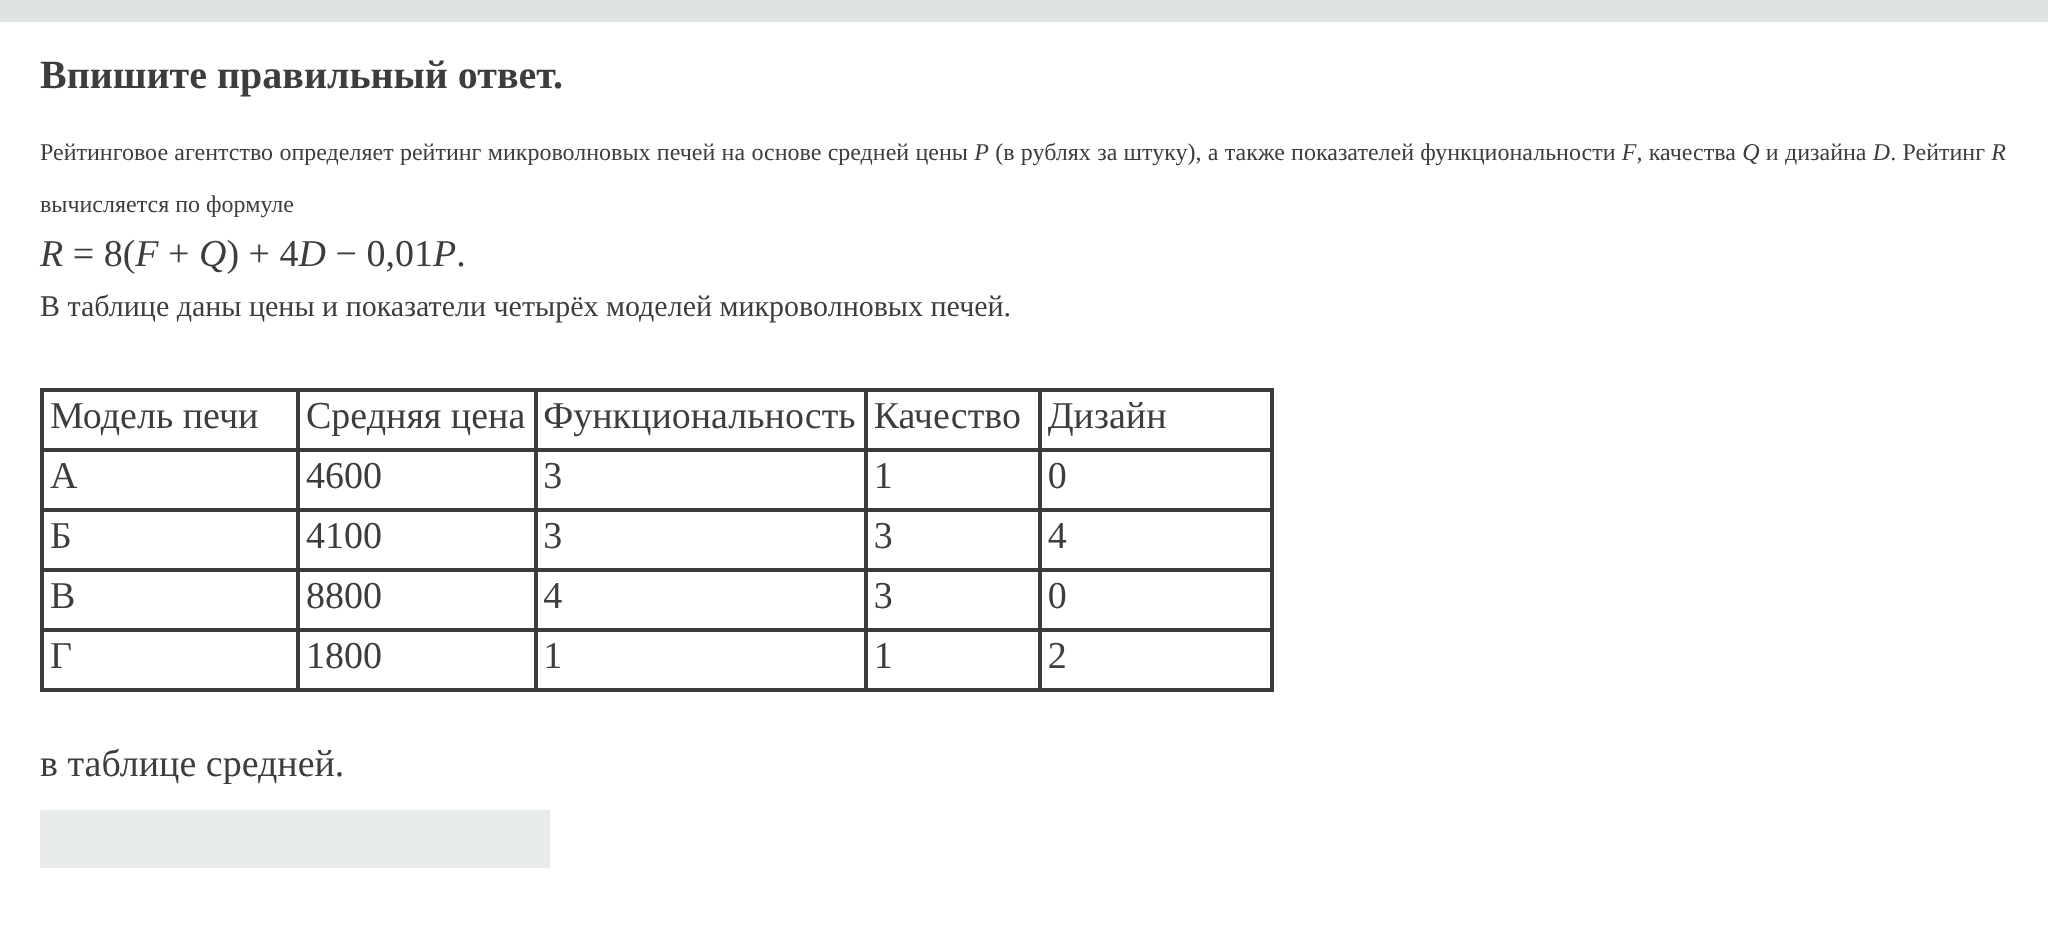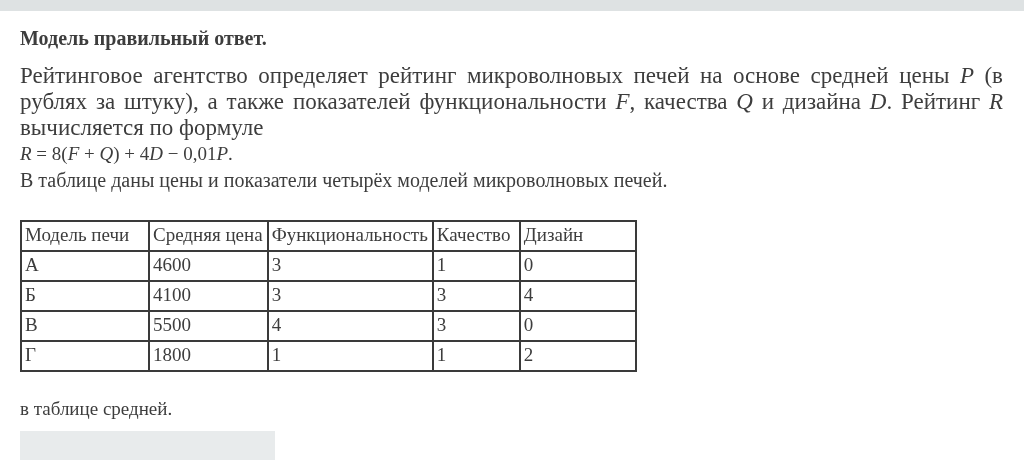--- a/index.html
+++ b/index.html
@@ -21,30 +21,30 @@
     padding: 16px 21px 0 20px;
   }
   .title {
     font-size: 20px;
     line-height: 23px;
     font-weight: bold;
     margin: 0;
   }
   .statement {
     margin-top: 13px;
-    font-size: 23px;
+    font-size: 12px;
     line-height: 26px;
     text-align: justify;
   }
   .formula-line {
     font-size: 19px;
     line-height: 26px;
   }
   .table-note {
-    font-size: 20px;
+    font-size: 15px;
     line-height: 26px;
   }
   .var { font-style: italic; }
   table.ovens {
     margin-top: 27px;
     border-collapse: collapse;
     table-layout: fixed;
     font-size: 19px;
     padding-left: 29px;
   }
@@ -82,21 +82,21 @@
     padding: 0 6px;
   }
 </style>
 </head>
 <body>
 
 <div class="top-bar"></div>
 
 <div class="content">
 
-  <p class="title">Модель правильный ответ.</p>
+  <p class="title">Впишите правильный ответ.</p>
 
   <div class="statement"><span>Рейтинговое агентство определяет рейтинг микроволновых печей на основе средней цены </span><span class="var">P</span><span> (в рублях за штуку), а также показателей функциональности </span><span class="var">F</span><span>, качества </span><span class="var">Q</span><span> и дизайна </span><span class="var">D</span><span>. Рейтинг </span><span class="var">R</span><span> вычисляется по формуле</span></div>
 
   <div class="formula-line"><span class="var">R</span><span> = 8(</span><span class="var">F</span><span> + </span><span class="var">Q</span><span>) + 4</span><span class="var">D</span><span> − 0,01</span><span class="var">P</span><span>.</span></div>
 
   <div class="table-note">В таблице даны цены и показатели четырёх моделей микроволновых печей.</div>
 
   <table class="ovens">
     <thead>
       <tr>
@@ -117,21 +117,21 @@
       </tr>
       <tr>
         <td>Б</td>
         <td>4100</td>
         <td>3</td>
         <td>3</td>
         <td>4</td>
       </tr>
       <tr>
         <td>В</td>
-        <td>5500</td>
+        <td>8800</td>
         <td>4</td>
         <td>3</td>
         <td>0</td>
       </tr>
       <tr>
         <td>Г</td>
         <td>1800</td>
         <td>1</td>
         <td>1</td>
         <td>2</td>

